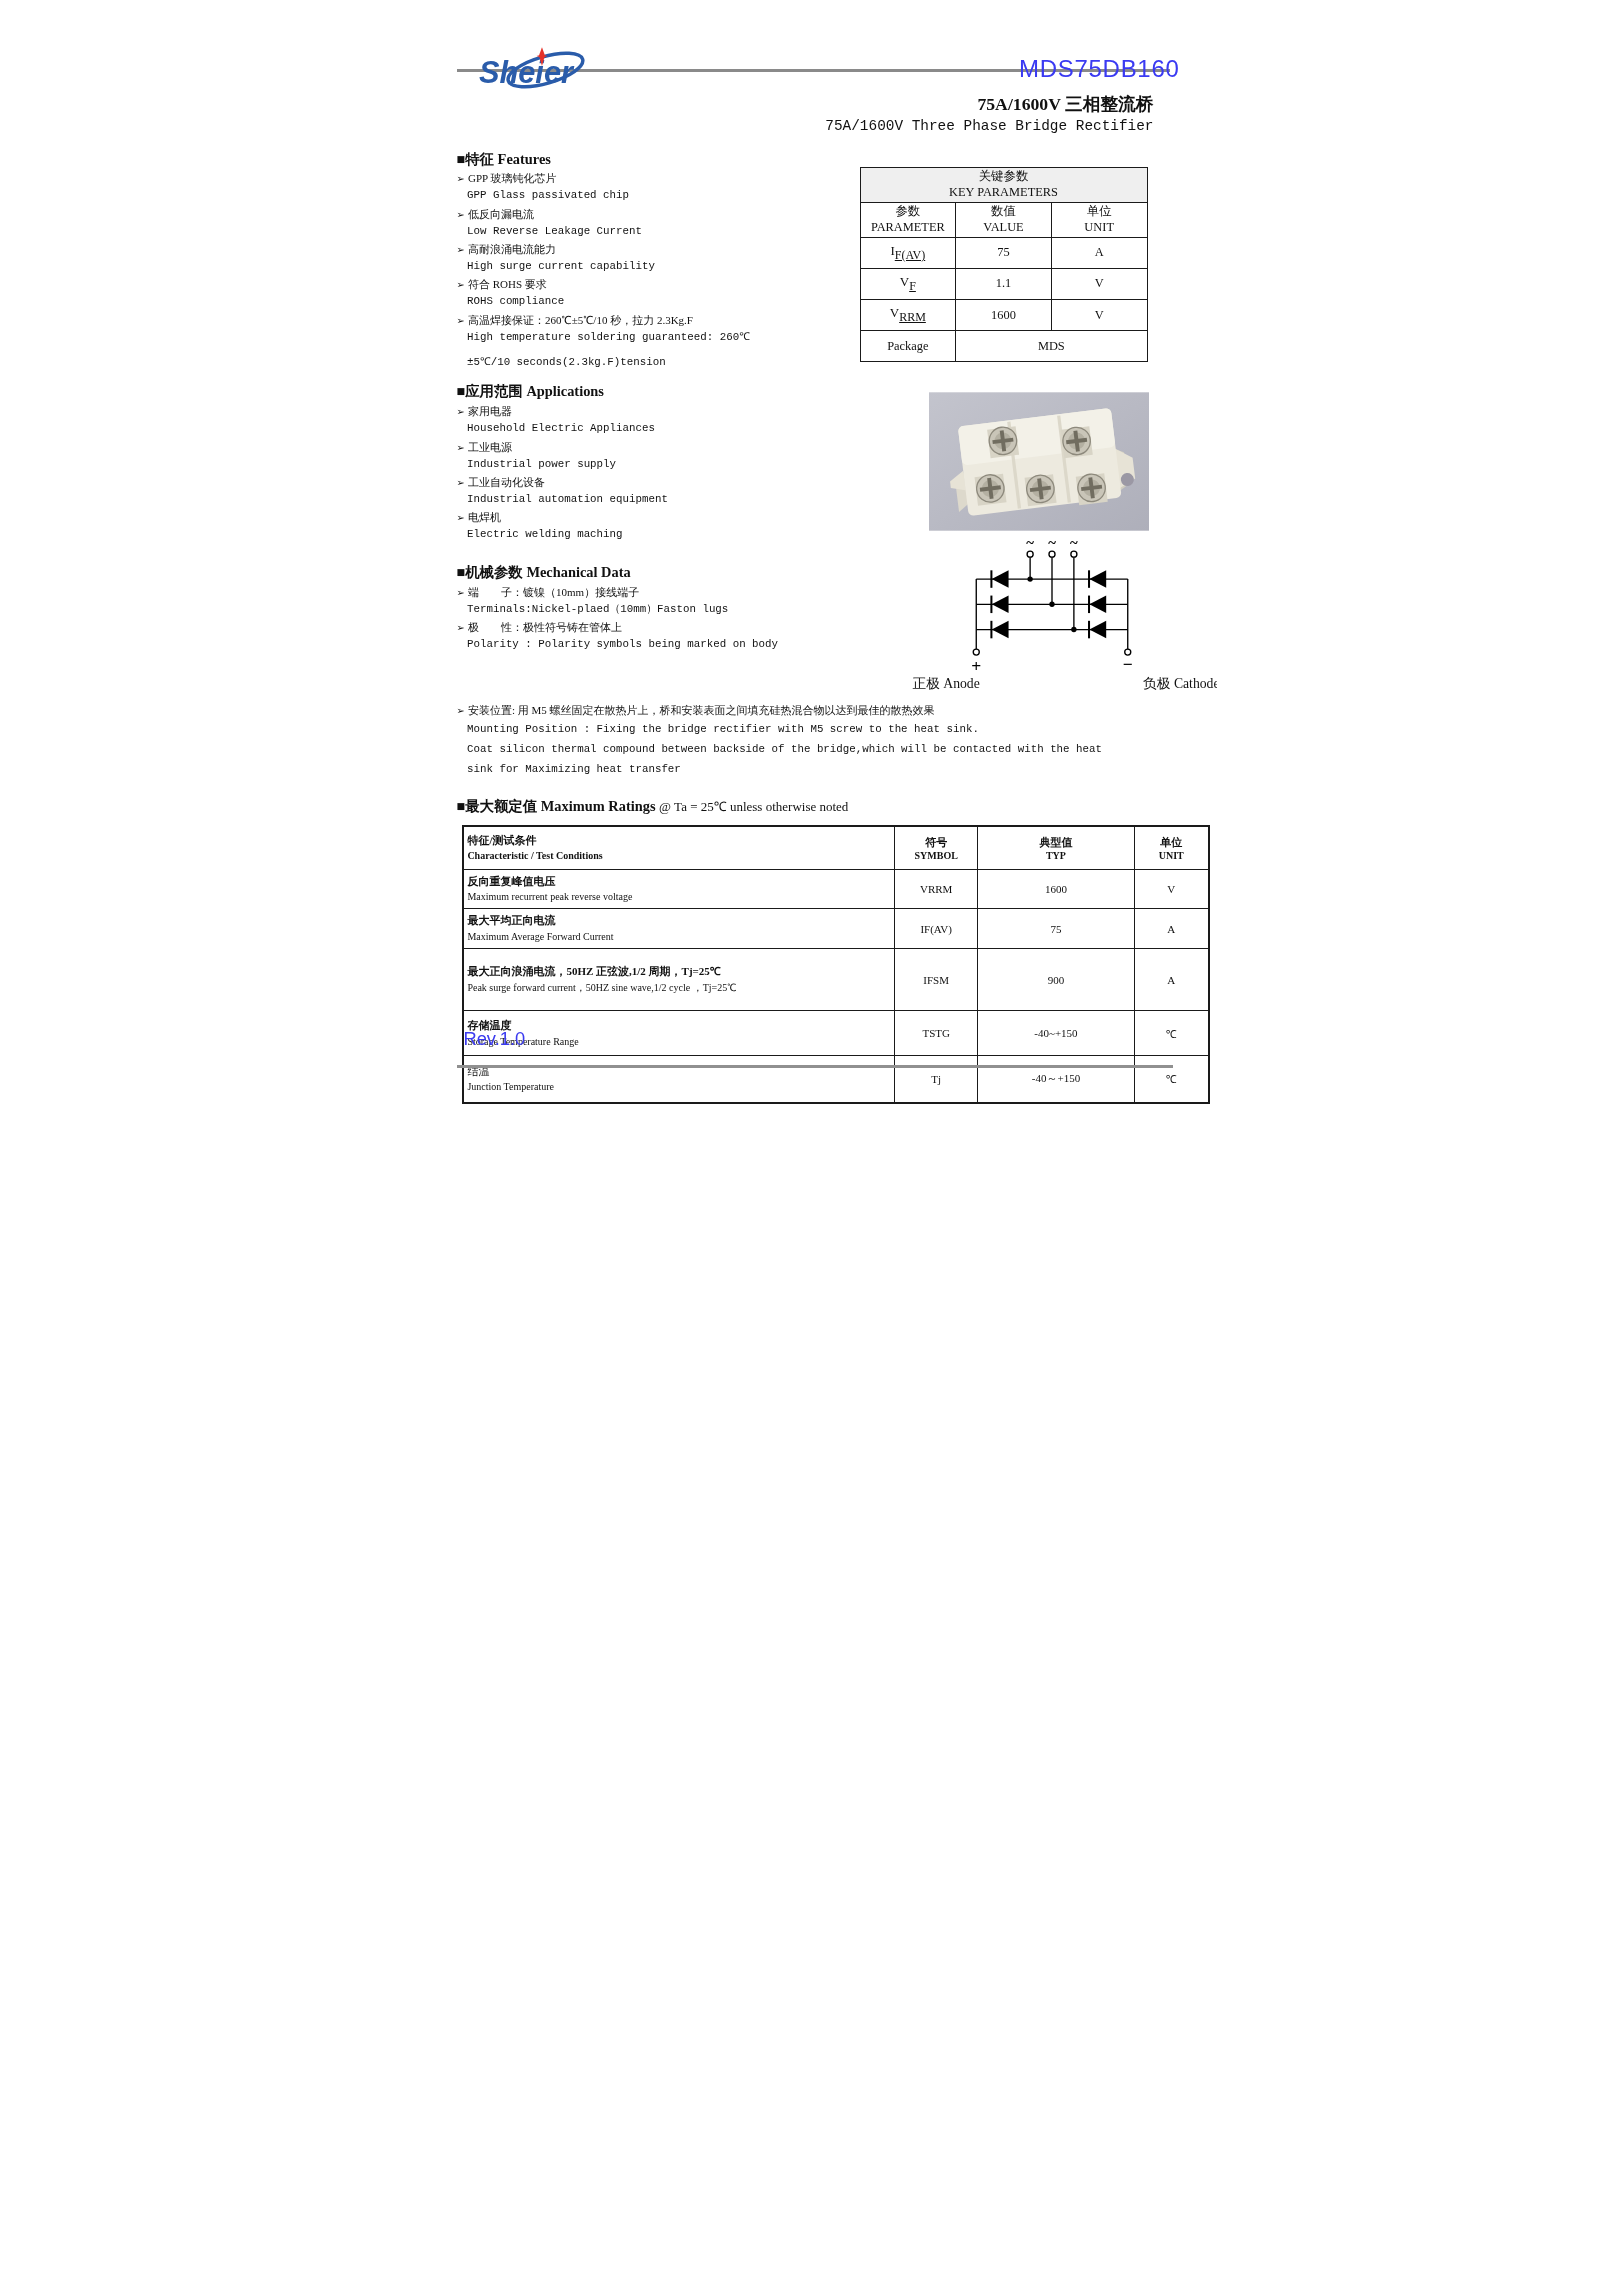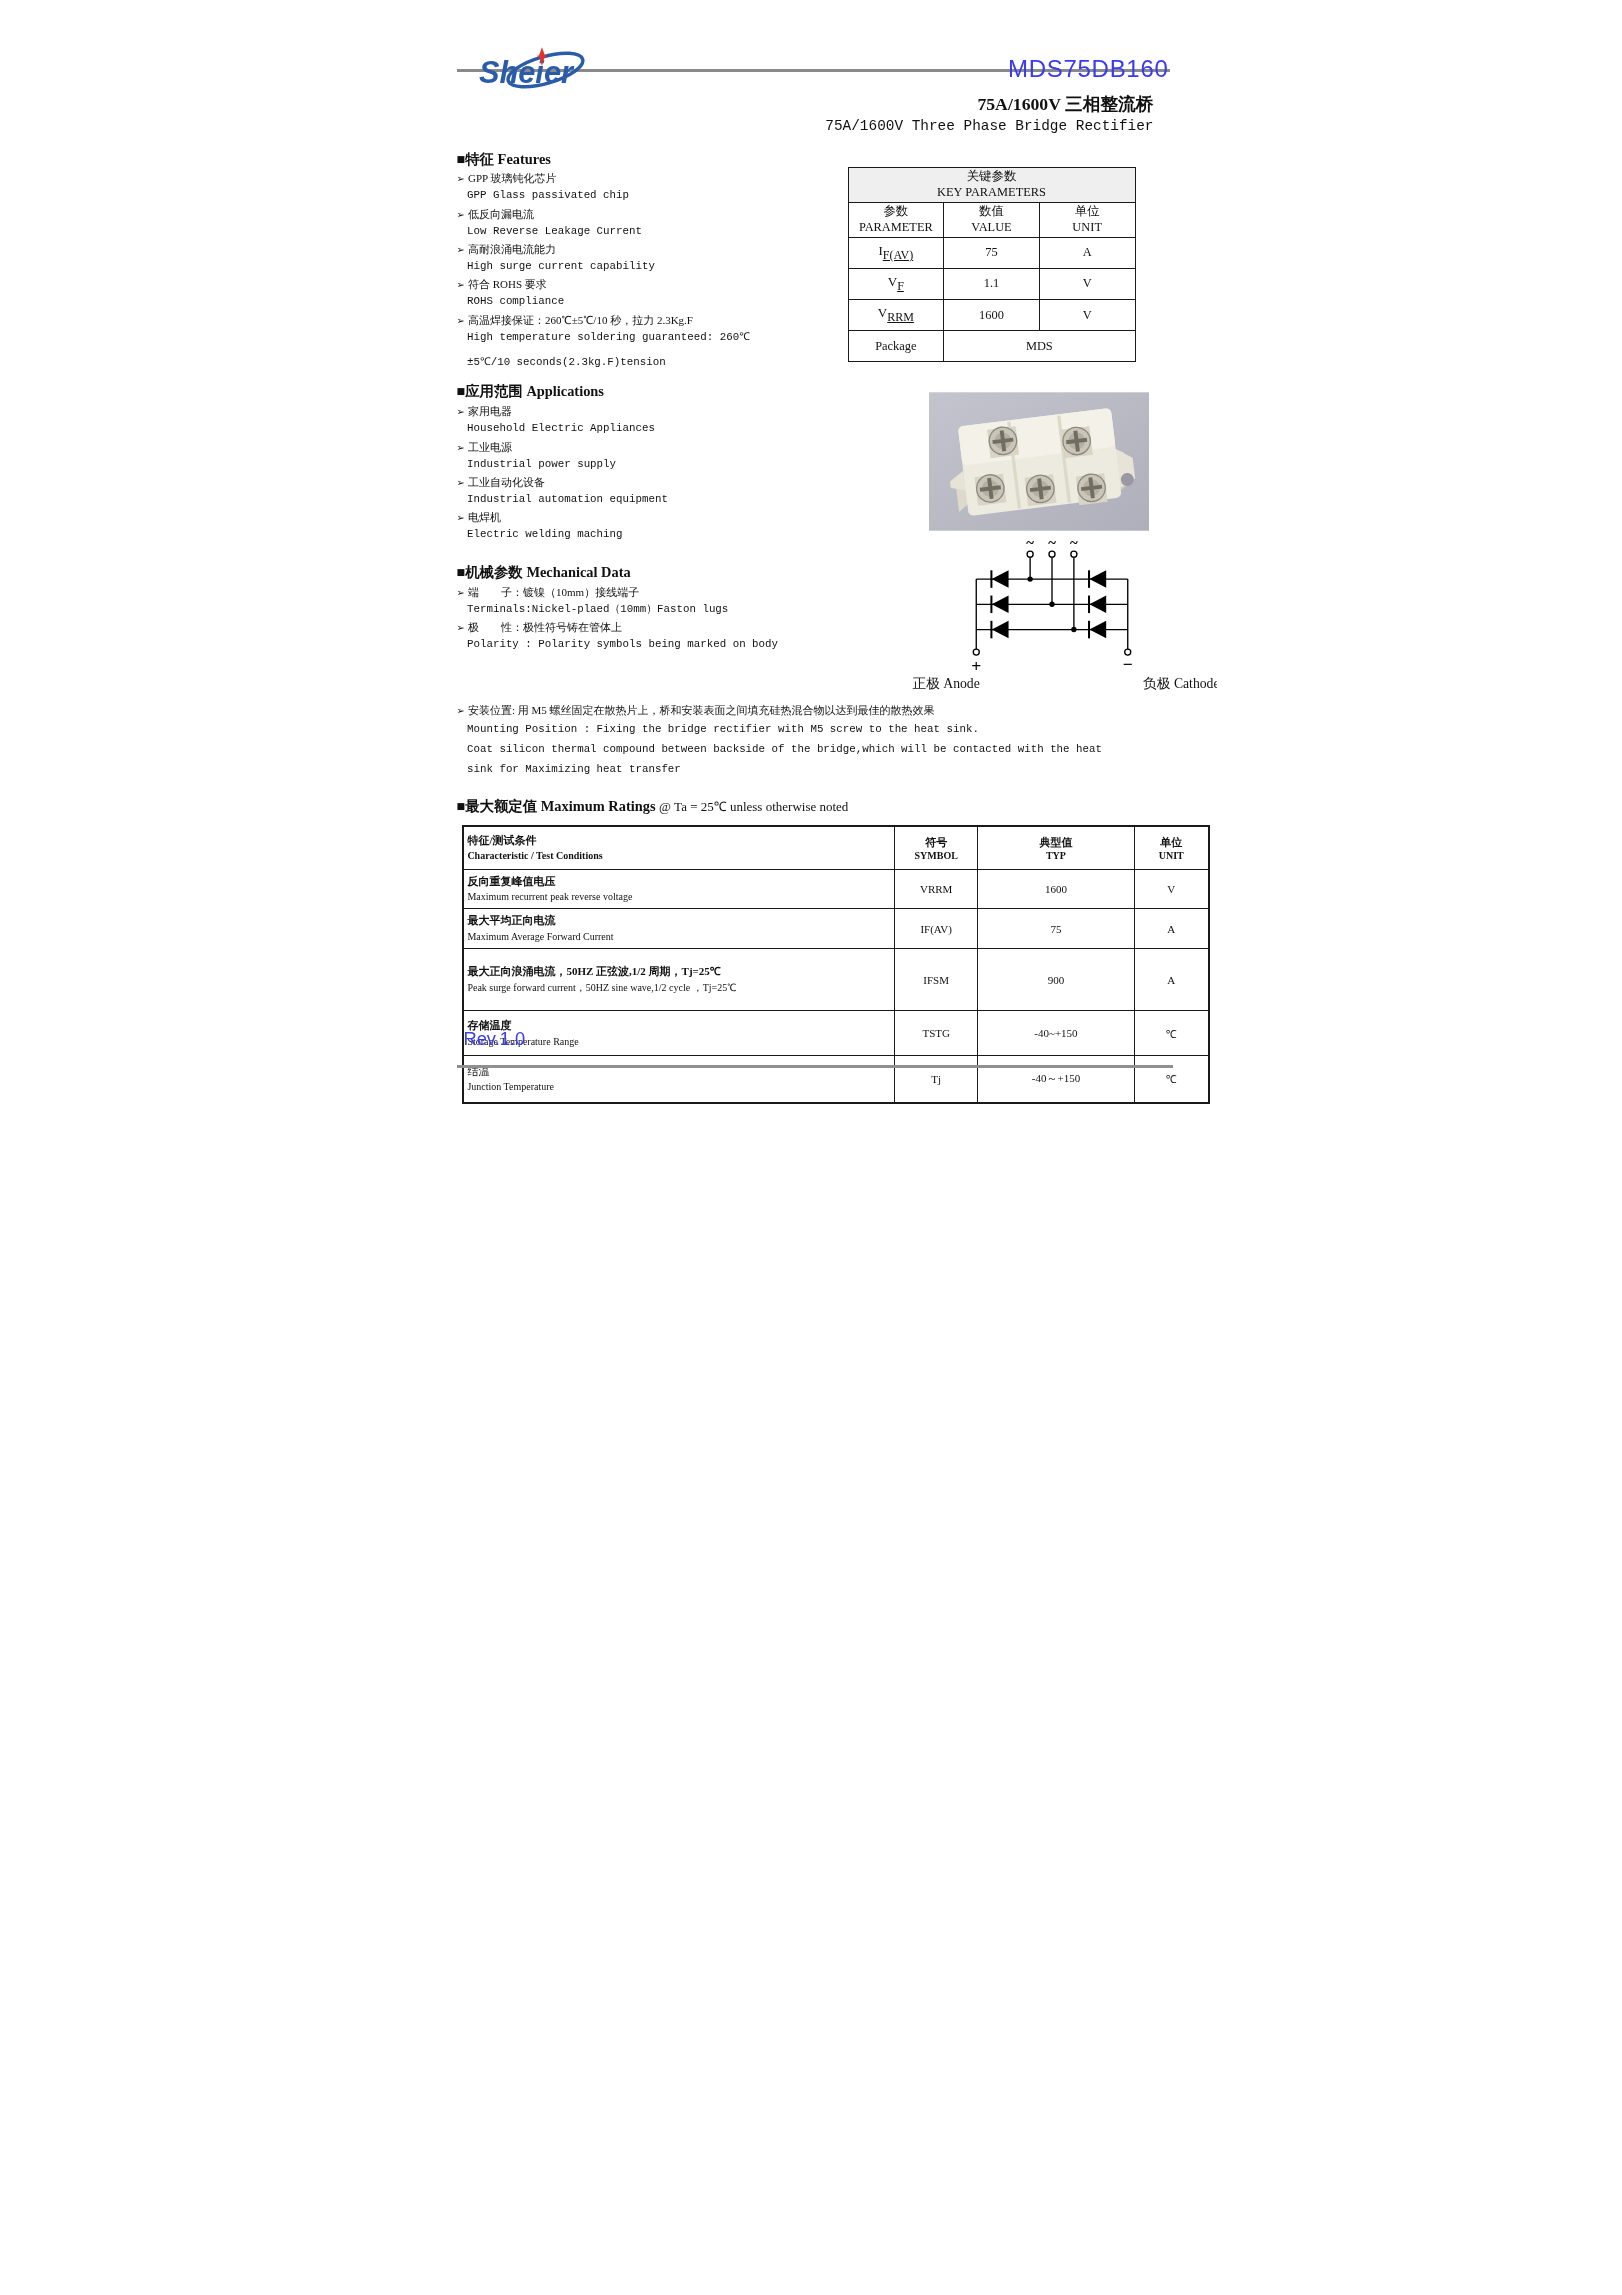--- a/index.html
+++ b/index.html
@@ -10,21 +10,21 @@
     margin:0 auto;
     background:#ffffff;
     font-family:"Liberation Serif", serif;
     color:#111;
     overflow:hidden;
   }
   
   .hdr{position:relative;height:69px;}
   .logo-wrap{position:absolute;left:71px;top:46px;width:124px;height:48px;}
   .part-no{
-    position:absolute;right:48px;top:55px;
+    position:absolute;right:37px;top:55px;
     font-family:"Liberation Sans", sans-serif;
     font-size:24px;font-weight:400;letter-spacing:0.7px;
     color:#3a3af2;
   }
   .rule{height:2.6px;background:#8a8a8a;margin:0 47px 0 51px;}
   
   .subtitle{ text-align:right; padding-right:63px; margin-top:21px;}
   .subtitle-cn{font-size:17.7px;font-weight:700;line-height:23.6px;}
   .subtitle-en{font-family:"Liberation Mono", monospace;font-size:14.4px;line-height:21.6px;font-weight:500;}
   
@@ -36,21 +36,21 @@
   .features-h{margin-top:11.8px;}
   .bi{margin-top:1.3px;}
   .bi-cn{font-size:11px;line-height:17px;}
   .bullet{font-family:"DejaVu Sans", sans-serif;font-size:9.8px;margin-right:3.3px;}
   .bi-en{font-family:"Liberation Mono", monospace;font-size:10.8px;line-height:17px;padding-left:10.5px;}
   .bi-en.spaced{margin-top:7.9px;}
   .apps-h{margin-top:11.8px;}
   .mech-h{margin-top:19.6px;}
   
   .kp-table{
-    border-collapse:collapse;margin-left:2px;margin-top:29px;
+    border-collapse:collapse;margin-left:14px;margin-top:29px;
     width:288px;table-layout:fixed;
   }
   .kp-table td{border:1.3px solid #1a1a1a;text-align:center;padding:1.3px 1.3px;}
   .kp-title{background:#efefef;font-size:12.4px;line-height:15.7px;padding:3.3px 0;}
   .kp-head{font-size:12.4px;line-height:15.7px;}
   .kp-sym{font-size:13px;height:27.5px;}
   .kp-sym sub{font-size:12px;text-decoration:underline;}
   .kp-val{font-size:12.4px;}
   .c1{width:131px;} .c2{width:92px;} .c3{width:65px;}
   

